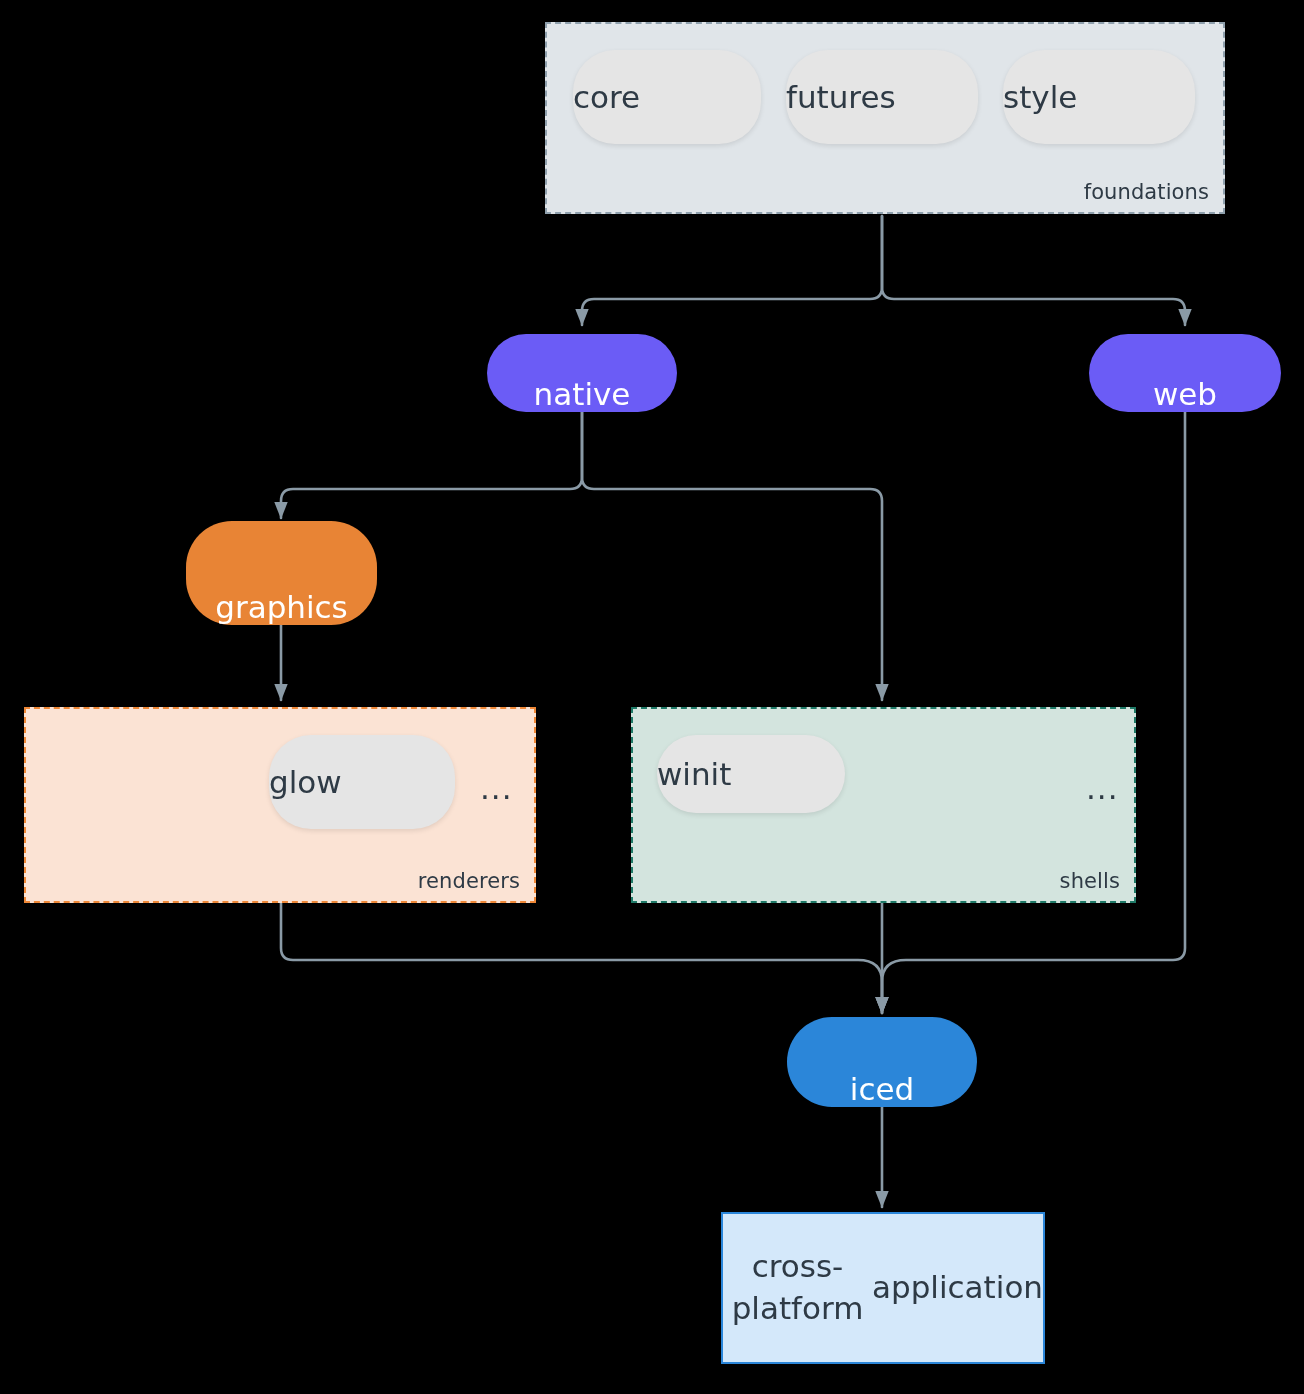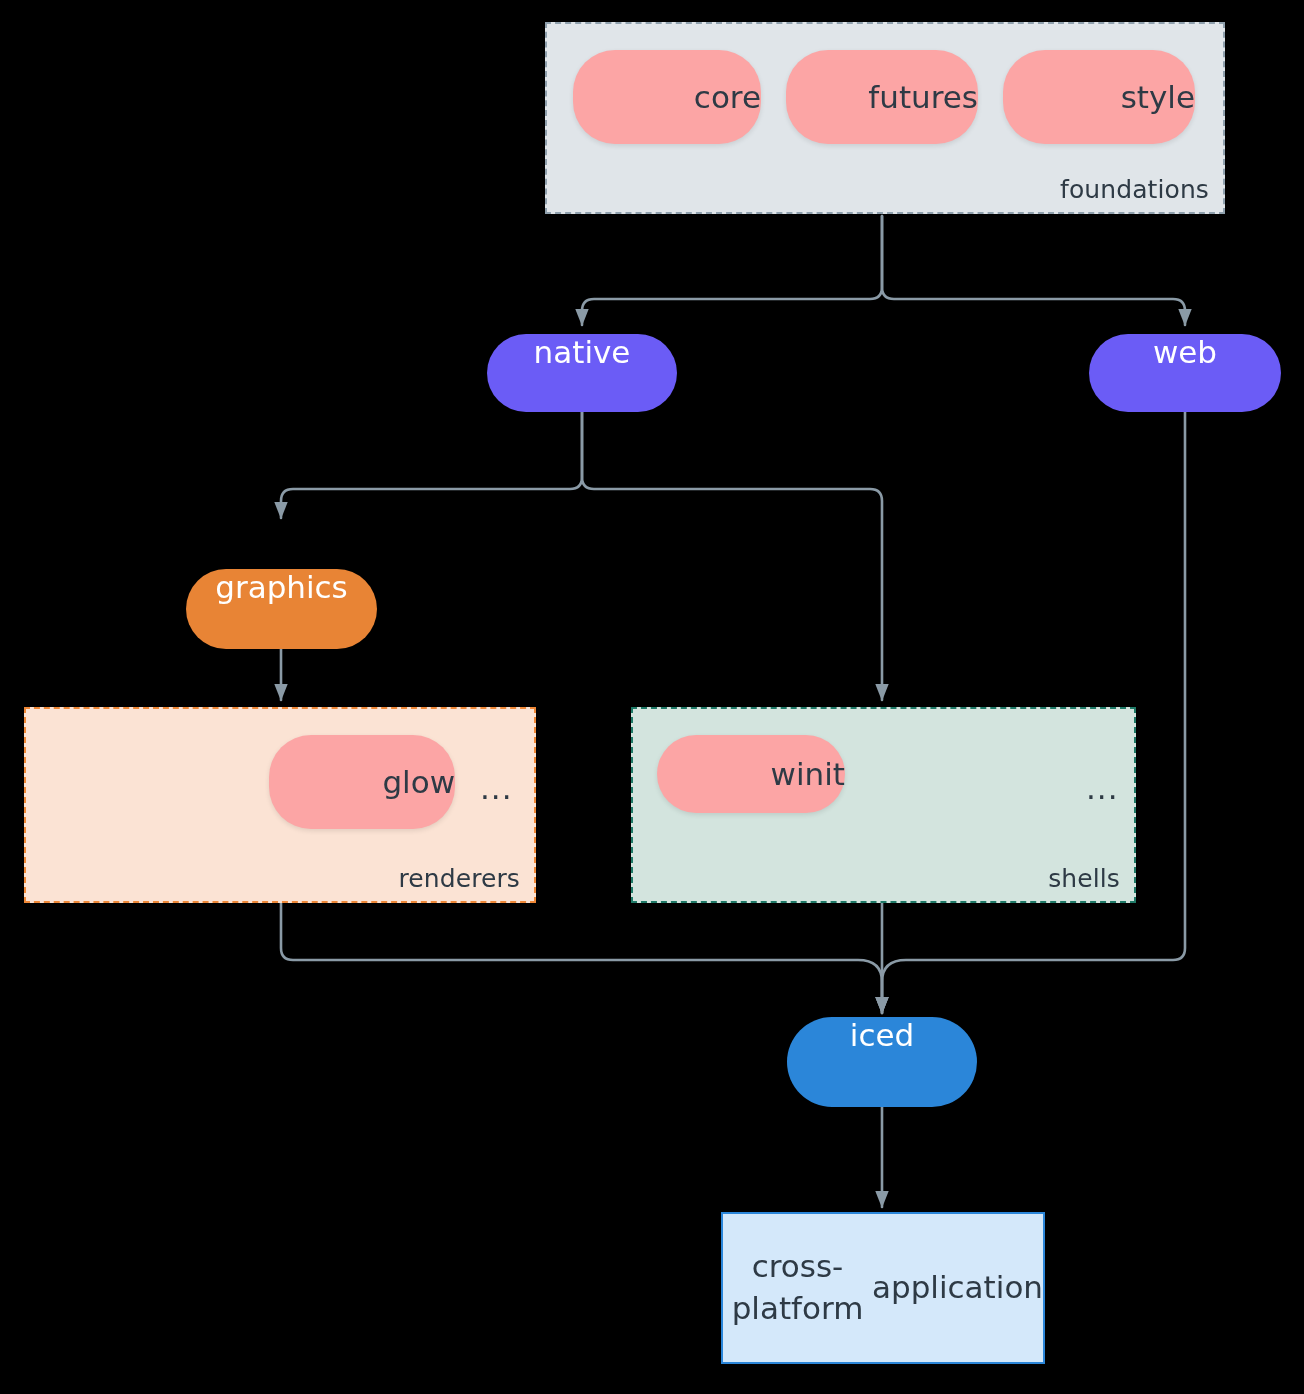--- a/index.html
+++ b/index.html
@@ -28,21 +28,21 @@
 
   
   .cluster {
     position: absolute;
     box-sizing: border-box;
   }
   .cluster-label {
     position: absolute;
     right: 14px;
     bottom: 8px;
-    font-size: 25px;
+    font-size: 21px;
     color: #2e3a45;
     letter-spacing: 0.1px;
     white-space: nowrap;
   }
 
   #cluster-foundations {
     left: 545px;
     top: 22px;
     width: 680px;
     height: 192px;
@@ -62,37 +62,37 @@
     top: 707px;
     width: 505px;
     height: 196px;
     background: #d3e4de;
     border: 2px dashed #1f7a67;
   }
 
   
   .leaf {
     position: absolute;
-    background: #fca5a5;
+    background: #e5e5e5;
     border-radius: 42px;
     box-shadow: 0 2px 5px rgba(0,0,0,0.10);
     display: flex;
     align-items: center;
-    justify-content: flex-end;
+    justify-content: flex-start;
     color: #2e3a45;
     font-size: 31px;
     box-sizing: border-box;
   }
 
   
   .pill {
     position: absolute;
     border-radius: 46px;
     display: flex;
-    align-items: flex-start;
+    align-items: flex-end;
     justify-content: center;
     color: #ffffff;
     font-size: 31px;
     box-sizing: border-box;
   }
   .pill-purple { background: #6b5cf6; }
   .pill-orange { background: #e88435; }
   .pill-blue   { background: #2b86d9; }
 
   
@@ -167,21 +167,21 @@
   </div>
 
   <div class="pill pill-purple" style="left:487px; top:334px; width:190px; height:78px;">
     <span>native</span>
   </div>
 
   <div class="pill pill-purple" style="left:1089px; top:334px; width:192px; height:78px;">
     <span>web</span>
   </div>
 
-  <div class="pill pill-orange" style="left:186px; top:521px; width:191px; height:80px;margin-top:48px;">
+  <div class="pill pill-orange" style="left:186px; top:521px; width:191px; height:104px;">
     <span>graphics</span>
   </div>
 
   <div class="cluster" id="cluster-renderers">
     <span class="cluster-label">renderers</span>
   </div>
 
   <div class="leaf" style="left:269px; top:735px; width:186px; height:94px;">
     <span>glow</span>
   </div>

